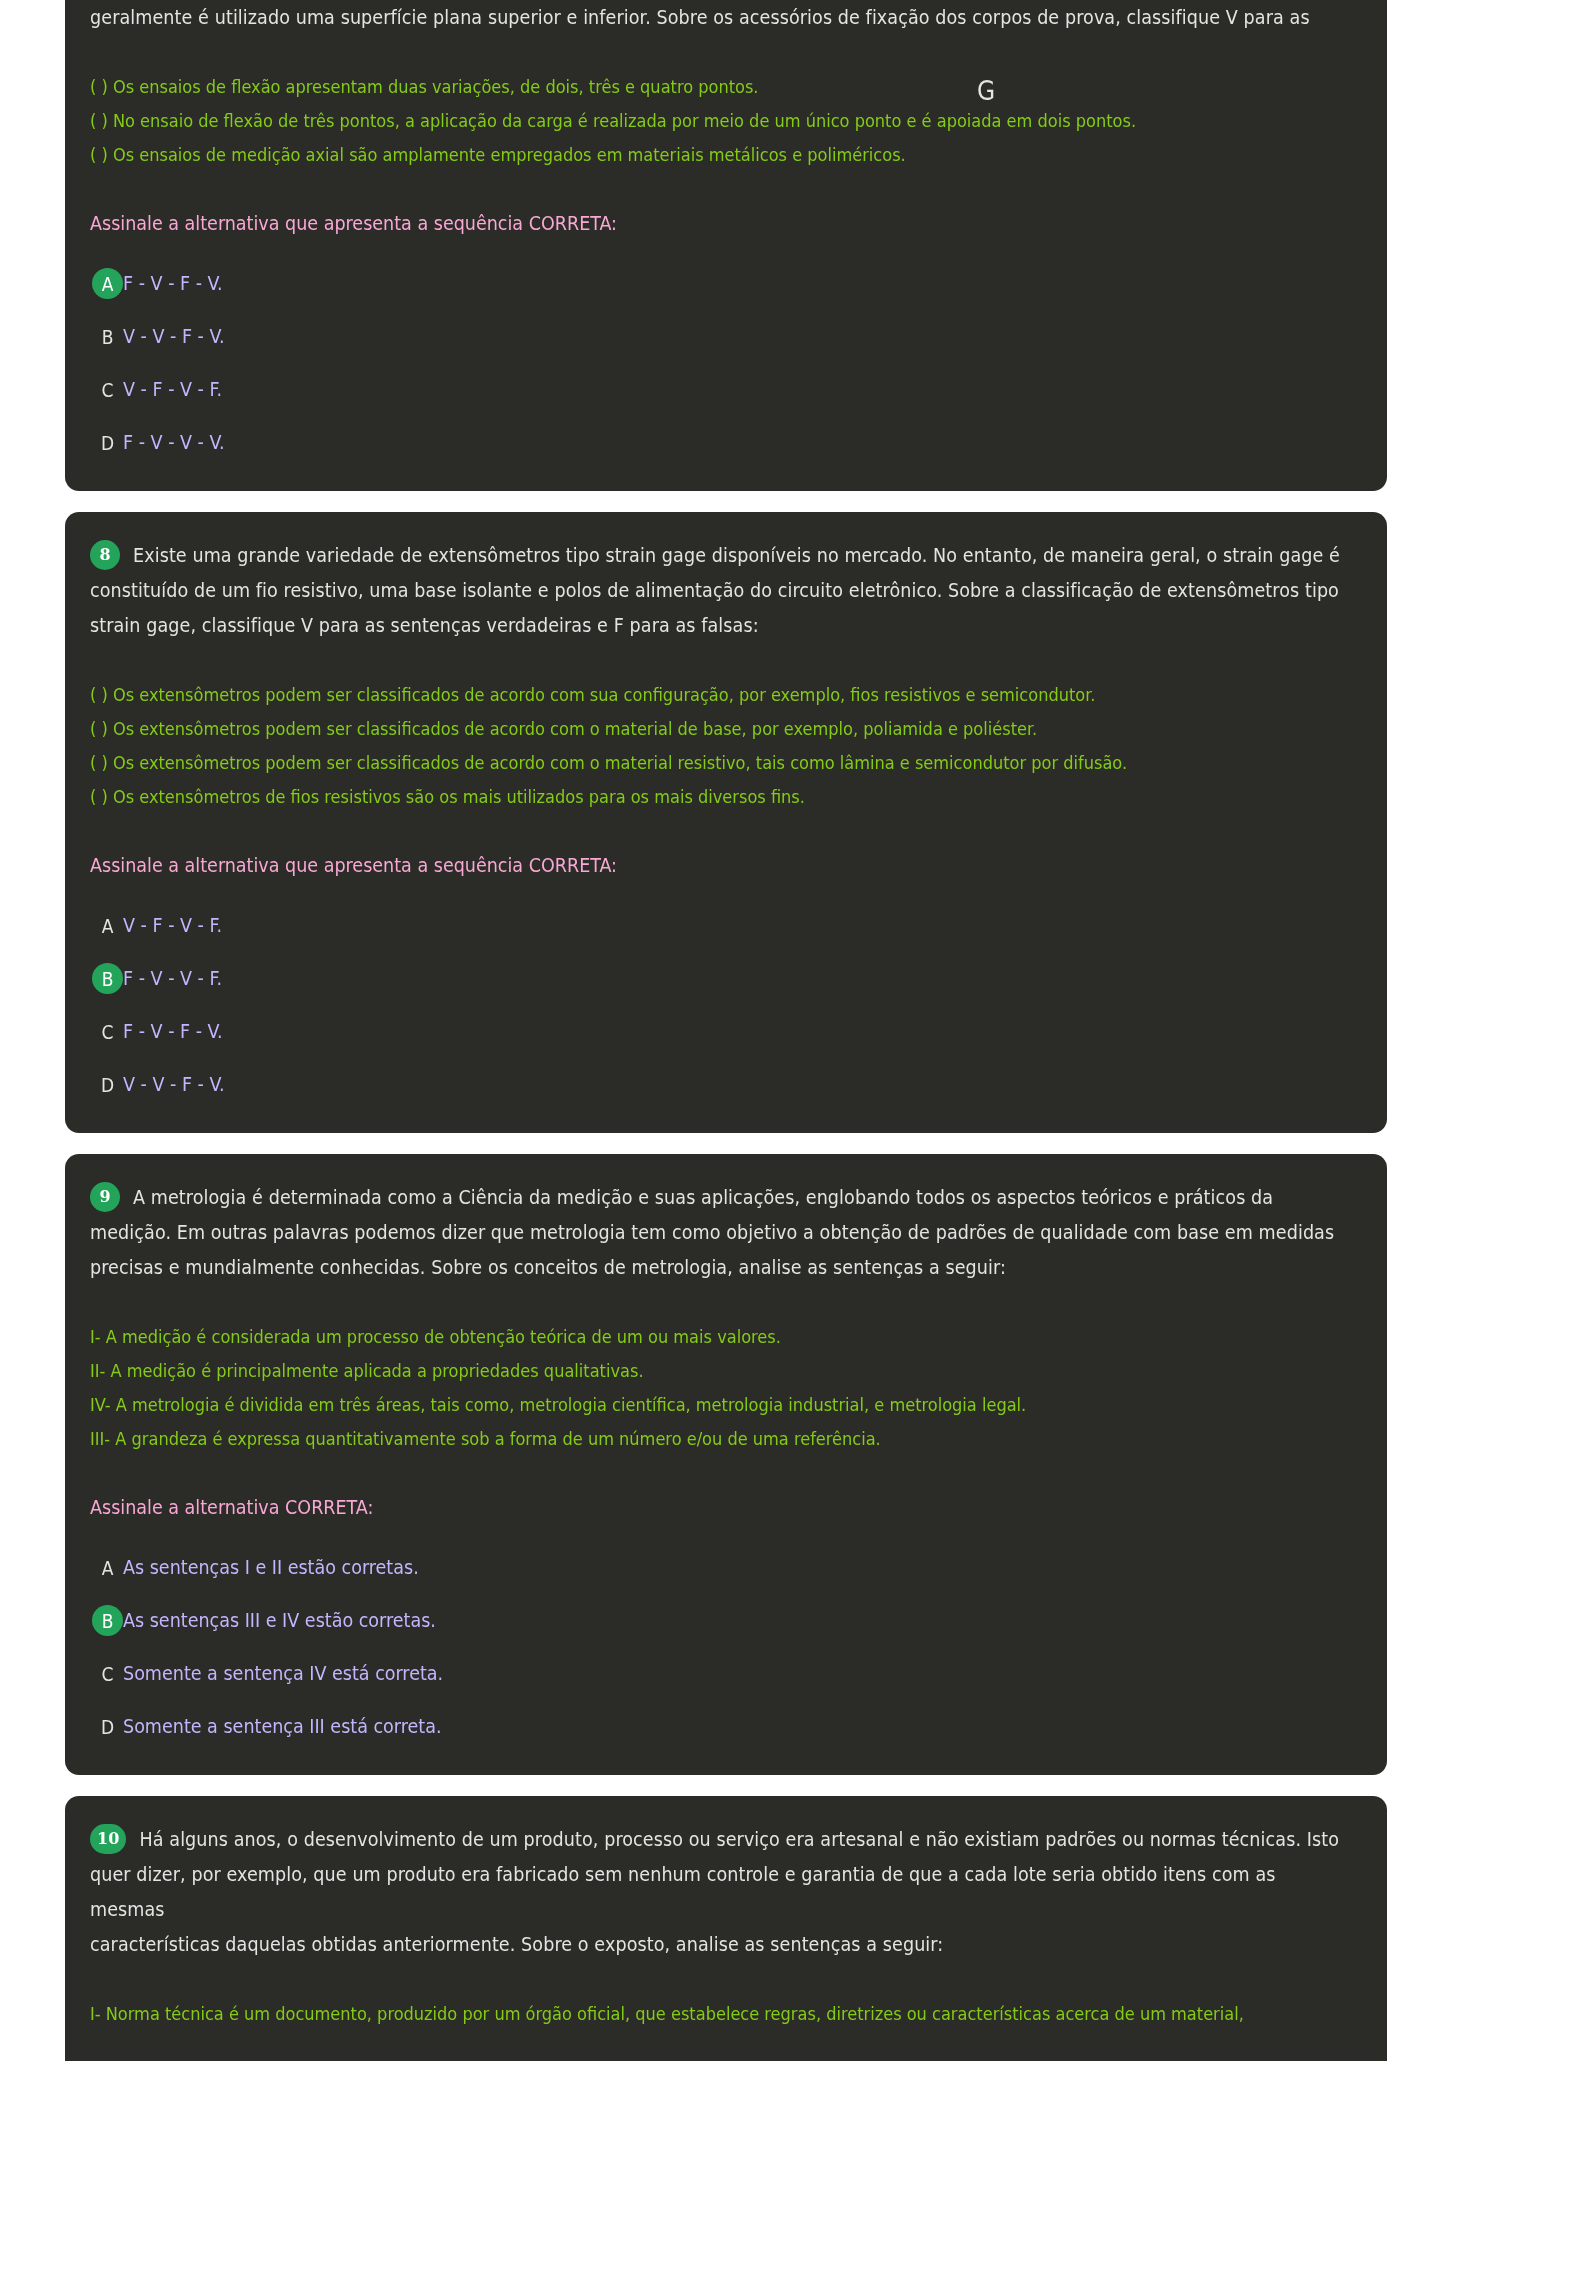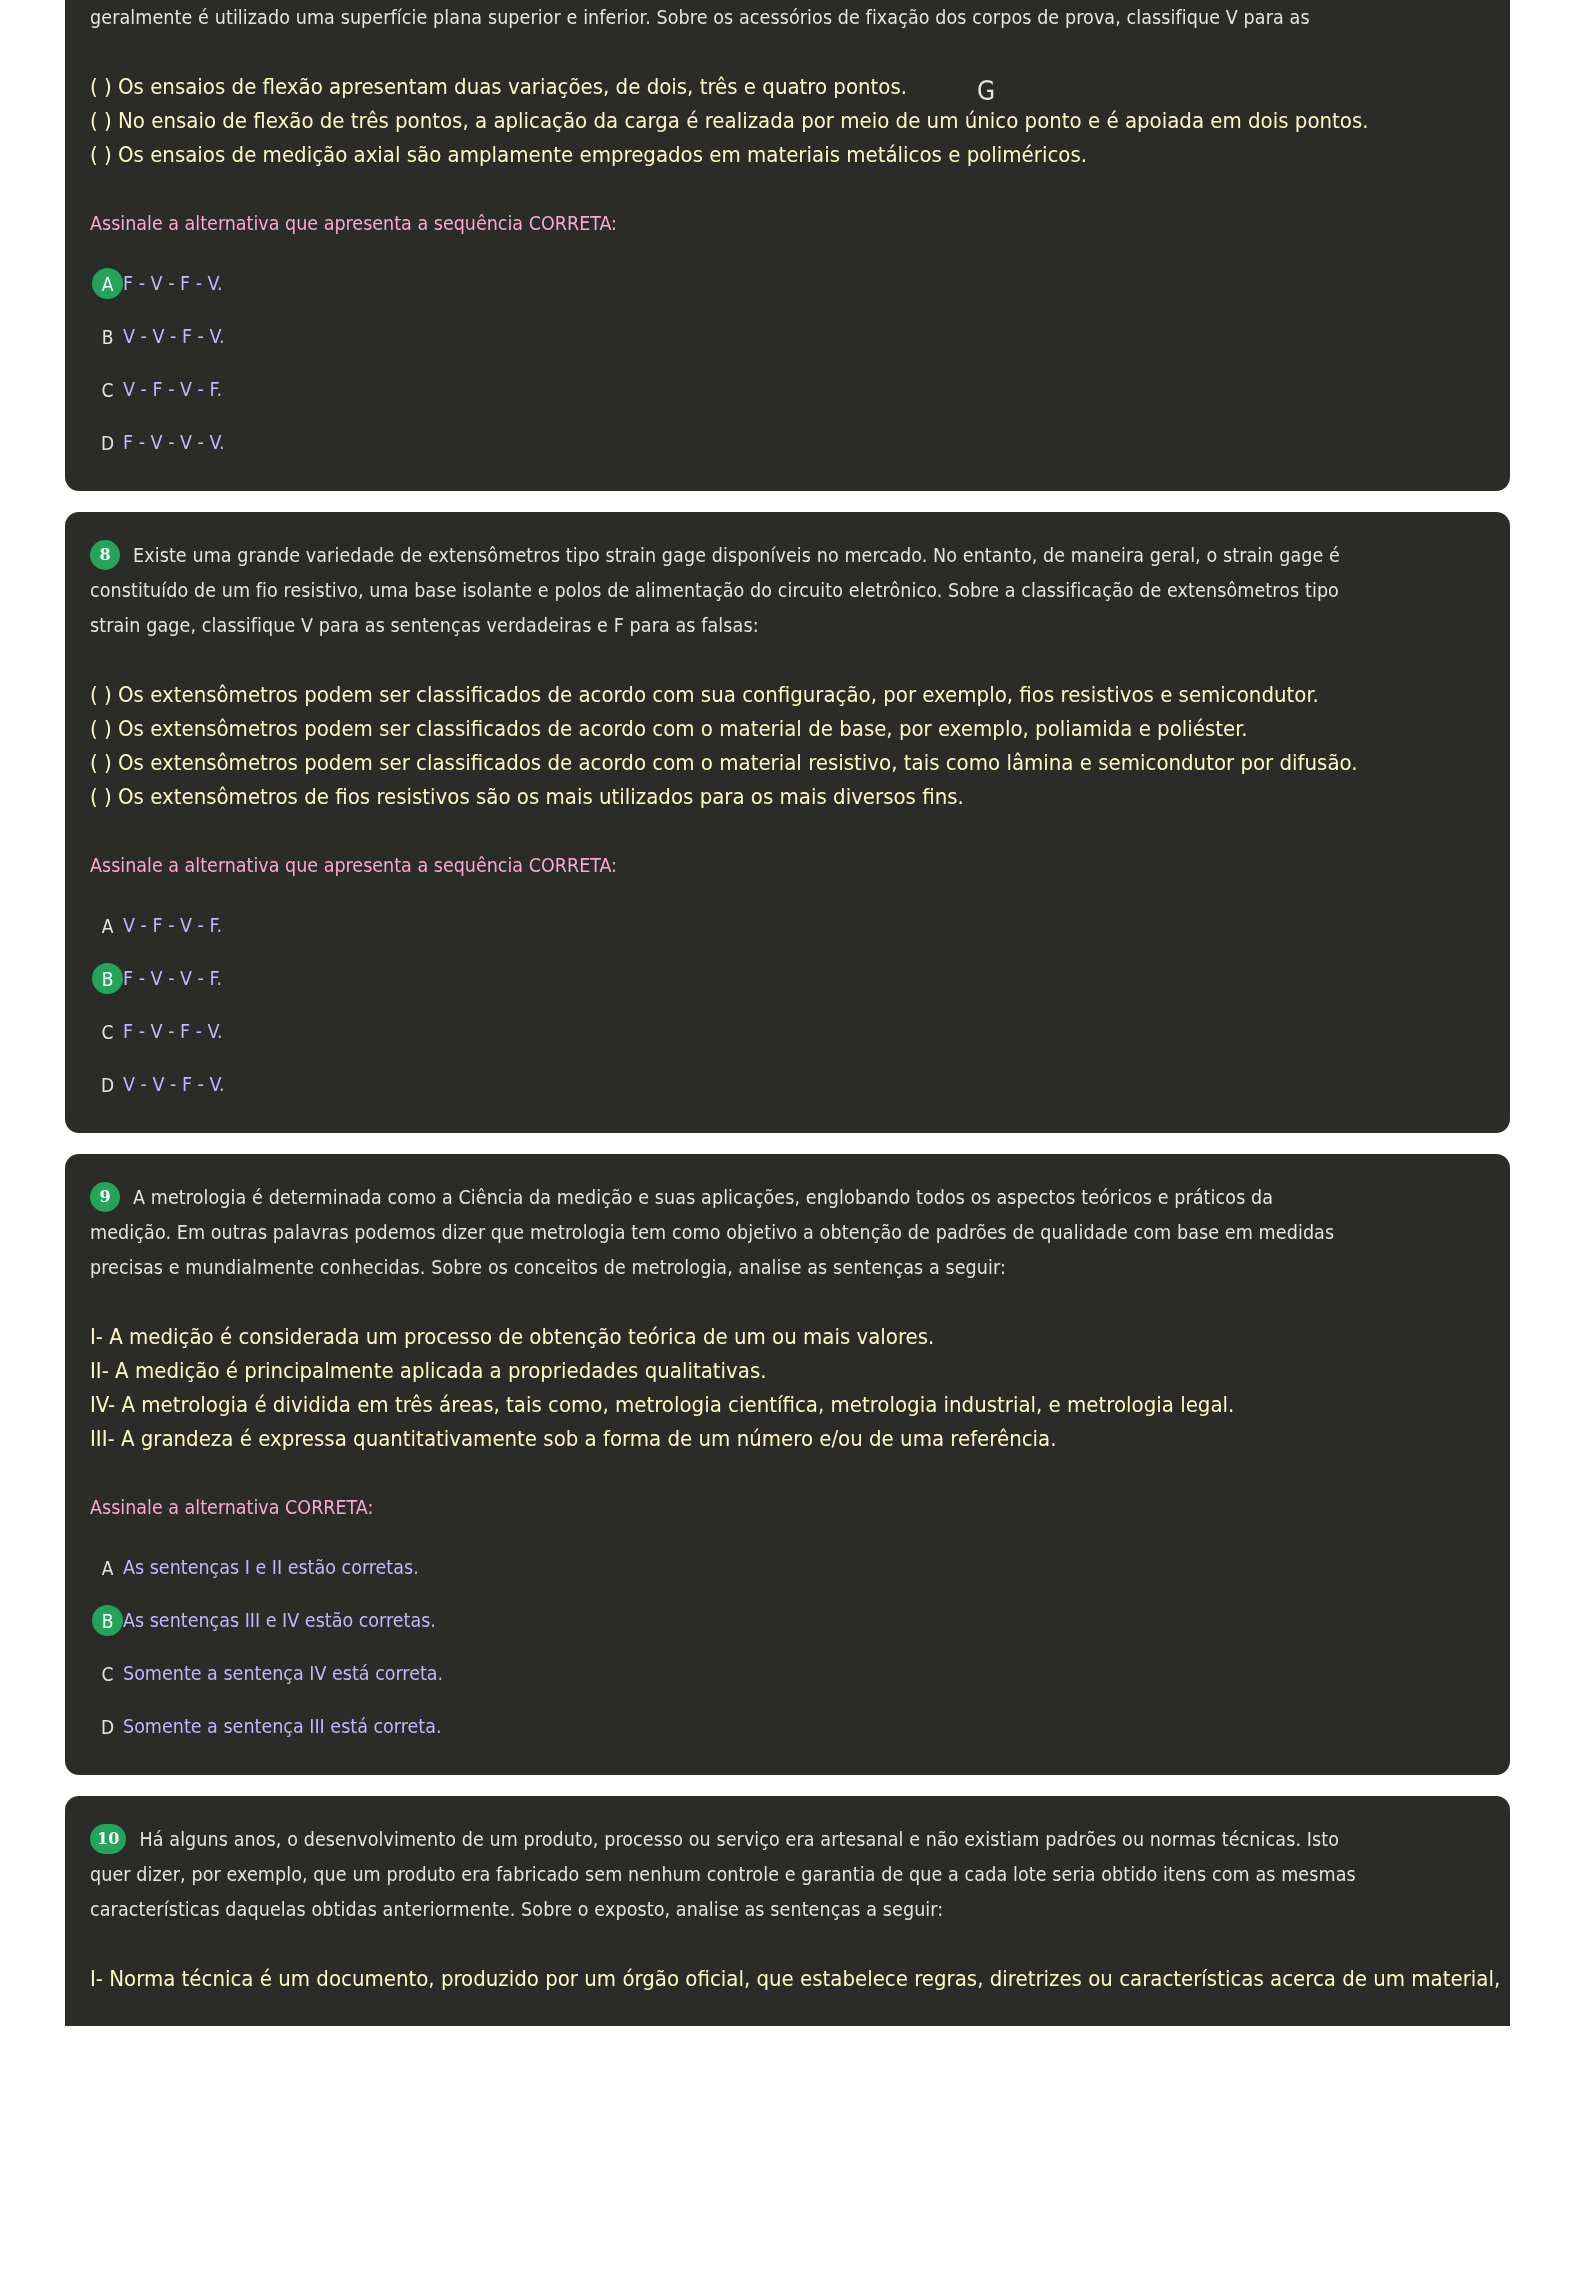--- a/index.html
+++ b/index.html
@@ -25,21 +25,21 @@
   }
 
   
   .qcard {
     background: #2b2b28;
     border-radius: 14px;
     box-sizing: border-box;
     padding: 26px 44px 30px 22px;
     margin-bottom: 21px;
     color: #e9e9e6;
-    width: 1445px;
+    width: 1322px;
   }
   .qcard.first {
     border-radius: 0 0 14px 14px;
     padding-top: 0;
     margin-top: 0;
   }
   .qcard.last {
     border-radius: 14px 14px 0 0;
     margin-bottom: 8px;
   }
@@ -71,23 +71,23 @@
     text-align: center;
     vertical-align: 2px;
     margin-right: 13px;
     font-family: "DejaVu Serif", "Liberation Serif", serif;
   }
 
   
   .blank-gap { height: 35px; }
 
   .slist {
-    font-size: 22px;
+    font-size: 18px;
     line-height: 34px;
-    color: #fef9c3;
+    color: #84cc16;
     font-weight: 300;
     padding-left: 3px;
   }
   .slist div { margin: 0; white-space: nowrap; }
 
   .lead-in {
     font-size: 19.5px;
     line-height: 34px;
     color: #f9a8d4;
     font-weight: 300;

